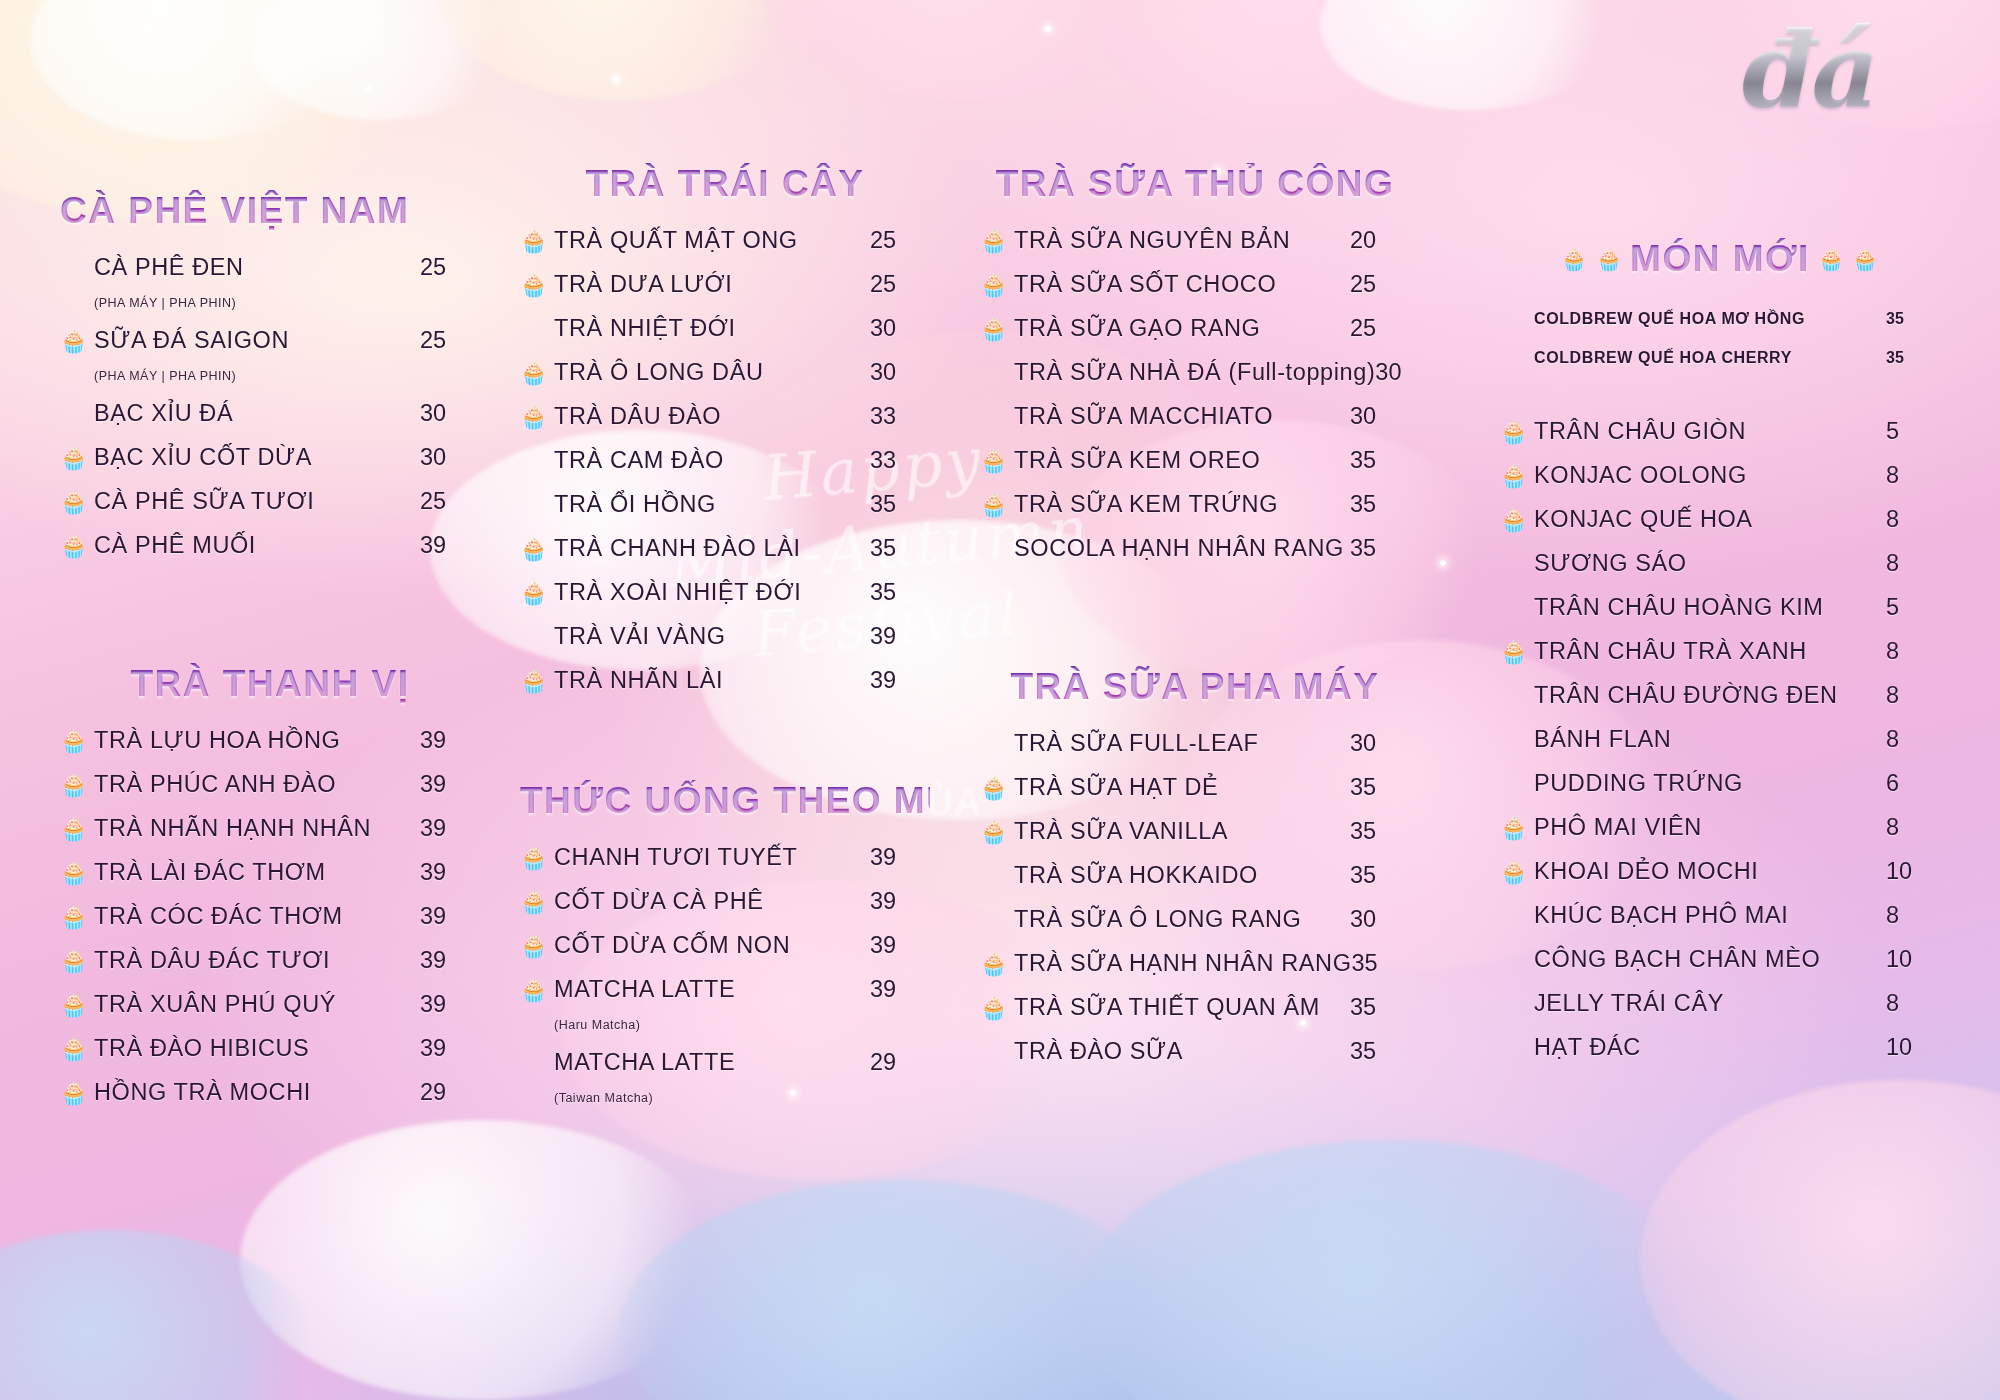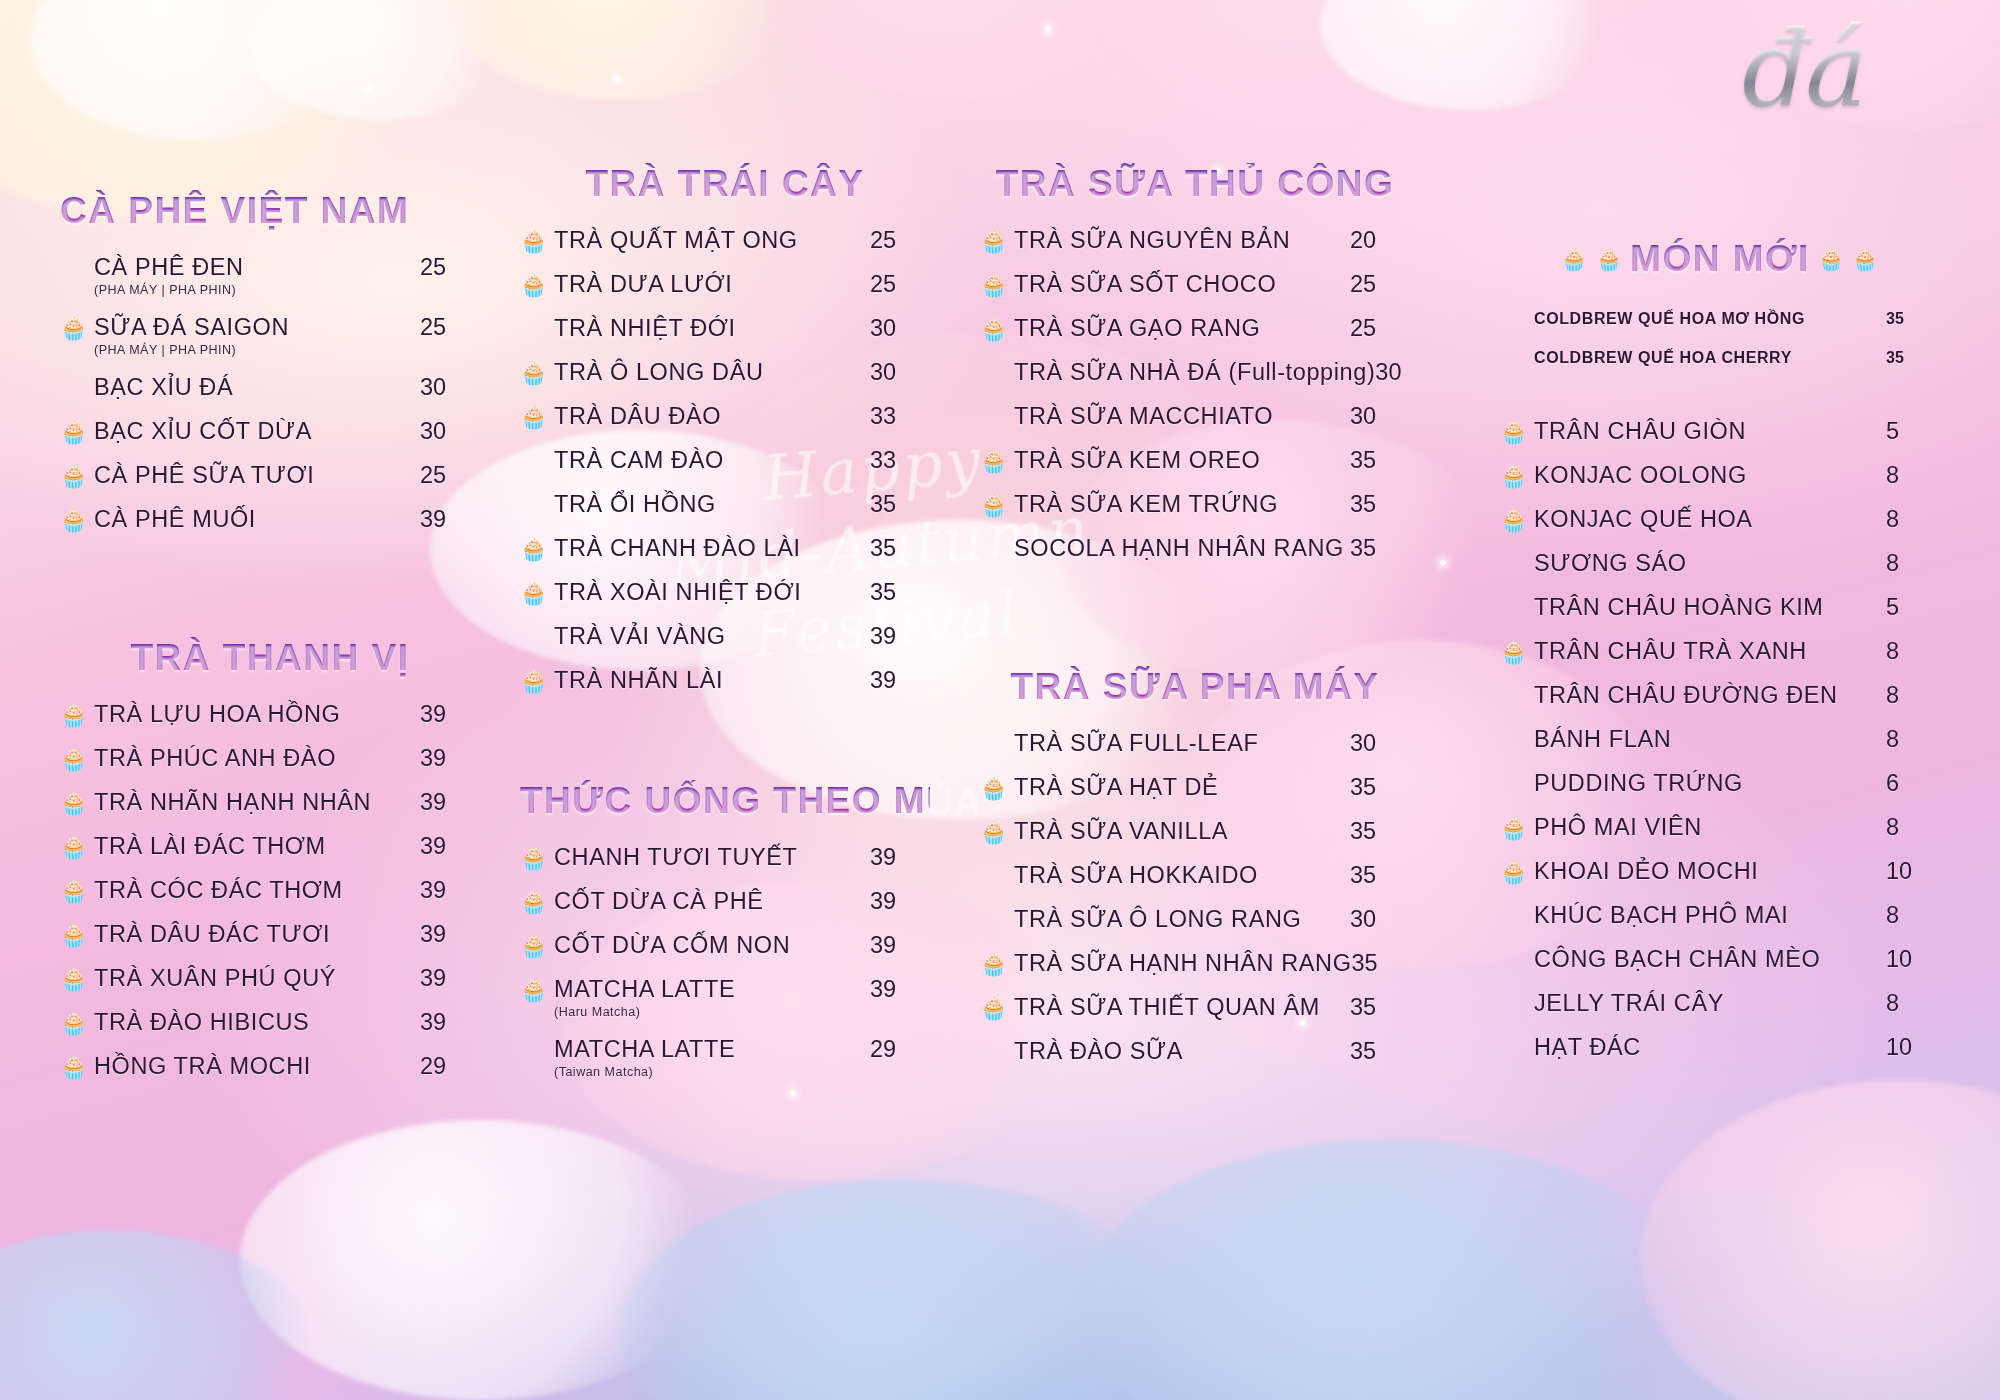--- a/index.html
+++ b/index.html
@@ -73,21 +73,21 @@
   
   #brand-logo {
     position: absolute;
     right: 58px; top: 18px;
     width: 200px; height: 130px;
     pointer-events: none;
   }
   #brand-logo .logo-text {
     font-family: "DejaVu Serif", serif;
     font-size: 105px;
-    font-weight: normal;
+    font-weight: bold;
     font-style: italic;
     letter-spacing: -4px;
     background: linear-gradient(180deg, #ffffff 0%, #e6e6ea 35%, #8e8e9a 62%, #f2f2f4 100%);
     -webkit-background-clip: text;
     background-clip: text;
     color: transparent;
     text-shadow: 0 2px 3px rgba(120,110,130,0.28);
     line-height: 1;
   }
 
@@ -141,21 +141,21 @@
     letter-spacing: 0.6px;
     font-family: "Liberation Sans", sans-serif;
     text-shadow: 0 1px 1px rgba(255,255,255,0.6);
     white-space: nowrap;
   }
   .item .nm .sub {
     display: block;
     font-size: 12.5px;
     letter-spacing: 0.5px;
     color: #3a2340;
-    margin-top: 2px;
+    margin-top: 15px;
   }
   .item .pr {
     font-size: 23.5px;
     color: #2b1733;
     text-align: left;
     width: 54px;
     min-width: 54px;
     text-shadow: 0 1px 1px rgba(255,255,255,0.6);
   }
   .item.bold .nm, .item.bold .pr { font-weight: bold; font-size: 16px; }

